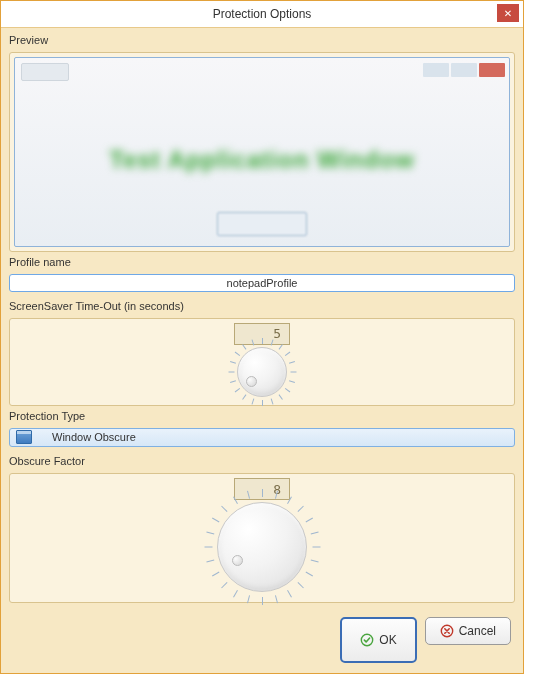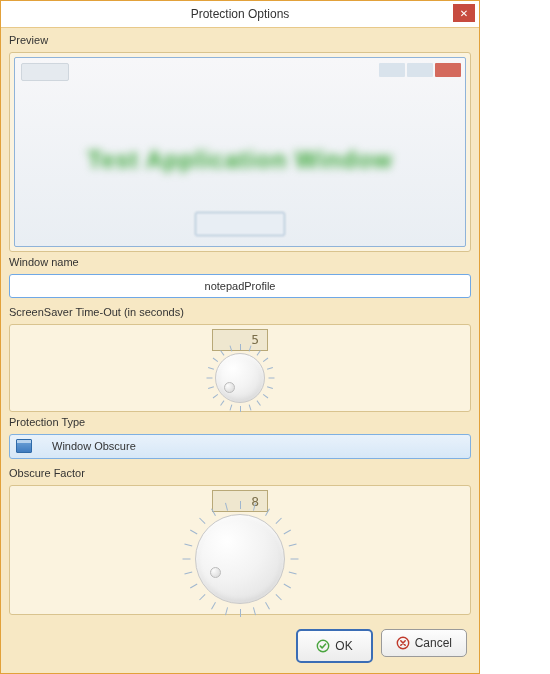--- a/index.html
+++ b/index.html
@@ -1,16 +1,16 @@
 <!DOCTYPE html>
 <html><head>
 <meta charset="utf-8">
 <style>
 html,body{margin:0;padding:0;font-family:"Segoe UI",Tahoma,sans-serif;font-size:11px;color:#333;background:#fff}
-.window{width:480px;height:674px;box-sizing:border-box;border:1px solid #e2a13a;background:#fff;position:relative;display:flex;flex-direction:column}
+.window{width:524px;height:674px;box-sizing:border-box;border:1px solid #e2a13a;background:#fff;position:relative;display:flex;flex-direction:column}
 .titlebar{height:26px;background:#fff;border-bottom:1px solid #e8c98a;display:flex;align-items:center;justify-content:center;position:relative}
 .titlebar-text{font-size:12px;color:#333}
 .close-btn{position:absolute;right:4px;top:3px;width:22px;height:18px;background:#c74b3f;color:#fff;display:flex;align-items:center;justify-content:center;font-size:10px;cursor:pointer}
 .content{flex:1;padding:6px 8px 8px;background:#f7e8c4;display:flex;flex-direction:column;gap:4px;overflow:hidden}
 .section-label{text-align:left;font-size:11px;color:#333;margin:0 0 2px}
 .panel{border:1px solid #d9c38e;border-radius:3px;background:#fbf3df;padding:6px}
 .preview-frame{height:188px;background:linear-gradient(#f7f7f9,#e9eef3);border:1px solid #8fb3d9;border-radius:2px;position:relative;overflow:hidden}
 .preview-tb{position:absolute;top:2px;left:2px;right:2px;height:22px;display:flex}
 .preview-tb .mini{width:46px;height:16px;margin:3px 0 0 4px;background:#e5eaef;border:1px solid #cfd6dd;border-radius:2px}
 .preview-tb .spacer{flex:1}
@@ -33,21 +33,21 @@
 .ticks{position:absolute;inset:0}
 .tick{position:absolute;left:50%;top:50%;width:1px;background:#9fb6cf;transform-origin:center top}
 .type-bar{display:flex;align-items:center;gap:20px;height:24px;padding:0 6px;border-radius:3px;cursor:pointer}
 .type-bar.selected{background:linear-gradient(#e9f2fb,#d6e7f7);border:1px solid #7fb0e2}
 .type-bar.unselected{background:linear-gradient(#f2f2f2,#e3e3e3);border:1px solid #b9b9b9}
 .type-icon{width:14px;height:12px;background:linear-gradient(#6fa3d8,#3f7cc0);border:1px solid #2f6aa8;border-radius:1px;position:relative}
 .type-icon::before{content:"";position:absolute;top:0;left:0;right:0;height:3px;background:#b7d3ee}
 .obscure-panel{display:flex;flex-direction:column;align-items:center;padding:4px 6px 10px}
 .button-row{display:flex;justify-content:flex-end;gap:8px;padding:6px 4px 2px}
 .btn{display:flex;align-items:center;gap:5px;height:26px;padding:0 14px;border-radius:5px;background:linear-gradient(#fdfdfd,#ececec);border:1px solid #9a9a9a;font-size:12px;cursor:pointer}
-.btn.primary{border:2px solid #3b6db5;padding:2px 18px}
+.btn.primary{border:2px solid #3b6db5;padding:8px 18px}
 .ic{width:14px;height:14px;display:inline-block}
 .spacer-flex{flex:1}
 </style>
 </head>
 <body>
 
 <div class="window">
   <div class="titlebar">
     <span class="titlebar-text">Protection Options</span>
     <div class="close-btn">
@@ -65,21 +65,21 @@
           <div class="spacer"></div>
           <div class="wb min"></div>
           <div class="wb max"></div>
           <div class="wb cl"></div>
         </div>
         <div class="preview-text">Test Application Window</div>
         <div class="preview-btn"></div>
       </div>
     </div>
 
-    <div class="section-label">Window name</div>
+    <div class="section-label">Profile name</div>
     <input class="profile-input" value="notepadProfile" style="">
 
     <div class="section-label" style="margin-top:4px">ScreenSaver Time-Out (in seconds)</div>
     <div class="panel timeout-panel">
       <div class="digit-box">5</div>
       <div class="dial-wrap">
         <div class="ticks" id="ticks-small" style="width: 68px; height: 68px; position: absolute; left: 50%; top: 50%; transform: translate(-50%, -50%);">
             <div class="tick" style="height: 6px; transform: rotate(0deg) translateY(-34px);"></div>
             <div class="tick" style="height: 6px; transform: rotate(18deg) translateY(-34px);"></div>
             <div class="tick" style="height: 6px; transform: rotate(36deg) translateY(-34px);"></div>

